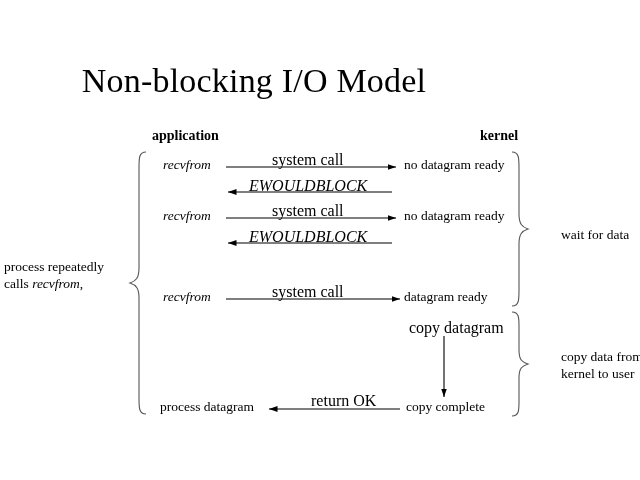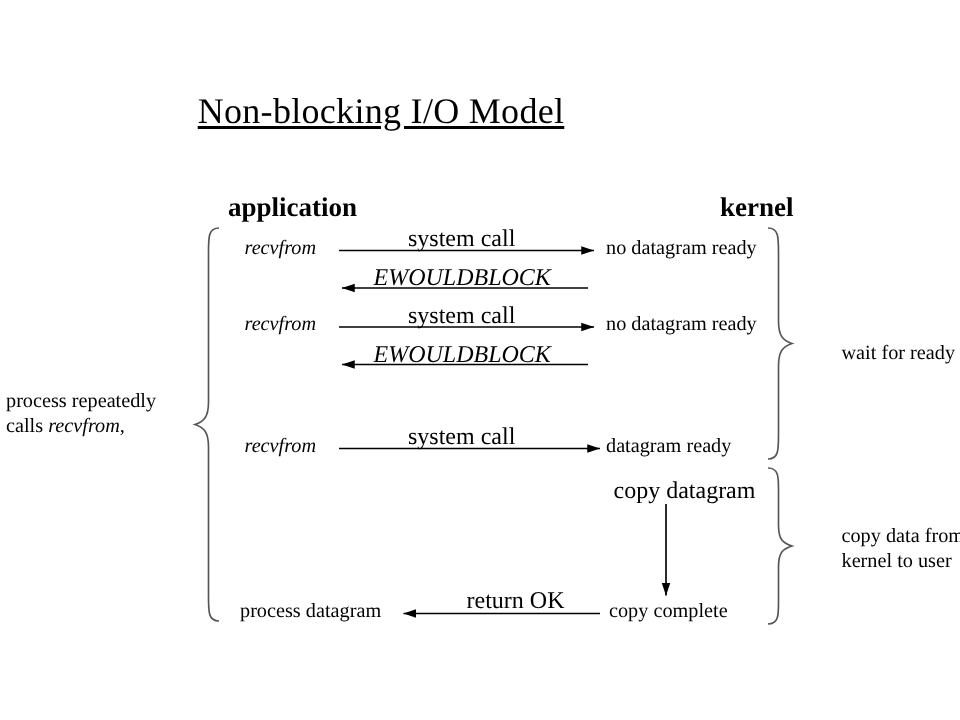--- a/index.html
+++ b/index.html
@@ -17,32 +17,31 @@
     color: #000000;
   }
 
   
   .title {
     position: absolute;
     left: 0;
     top: 62px;
     width: 508px;
     text-align: center;
-    font-size: 24px;
+    font-size: 34px;
     font-weight: normal;
     letter-spacing: 0.2px;
     color: #000000;
     white-space: nowrap;
-    text-decoration: underline;
   }
 
   
   .col-head {
     position: absolute;
-    font-size: 18px;
+    font-size: 14px;
     font-weight: bold;
     white-space: nowrap;
   }
   .col-head.application { left: 152px; top: 128px; }
   .col-head.kernel      { left: 440px; top: 128px; margin-left: 40px; }
 
   
   .lbl {
     position: absolute;
     font-size: 13.5px;
@@ -172,20 +171,20 @@
 
   <svg class="brace" style="left:508px; top:310px;" width="22" height="108" viewBox="0 0 22 108">
     <path d="M4,2 C11,2 11,8 11,16 L11,40 C11,50 14,52 20,54 C14,56 11,58 11,68 L11,92 C11,100 11,106 4,106" fill="none" stroke="#555555" stroke-width="1.1"></path>
   </svg>
 
   <div class="note left-note">
     <div>process repeatedly</div>
     <div><span>calls </span><i>recvfrom</i><span>,</span></div>
   </div>
 
-  <div class="note wait-note">wait for ready</div>
+  <div class="note wait-note">wait for data</div>
 
   <div class="note copy-note">
     <div>copy data from</div>
     <div>kernel to user</div>
   </div>
 
 </div>
 
 </body></html>

